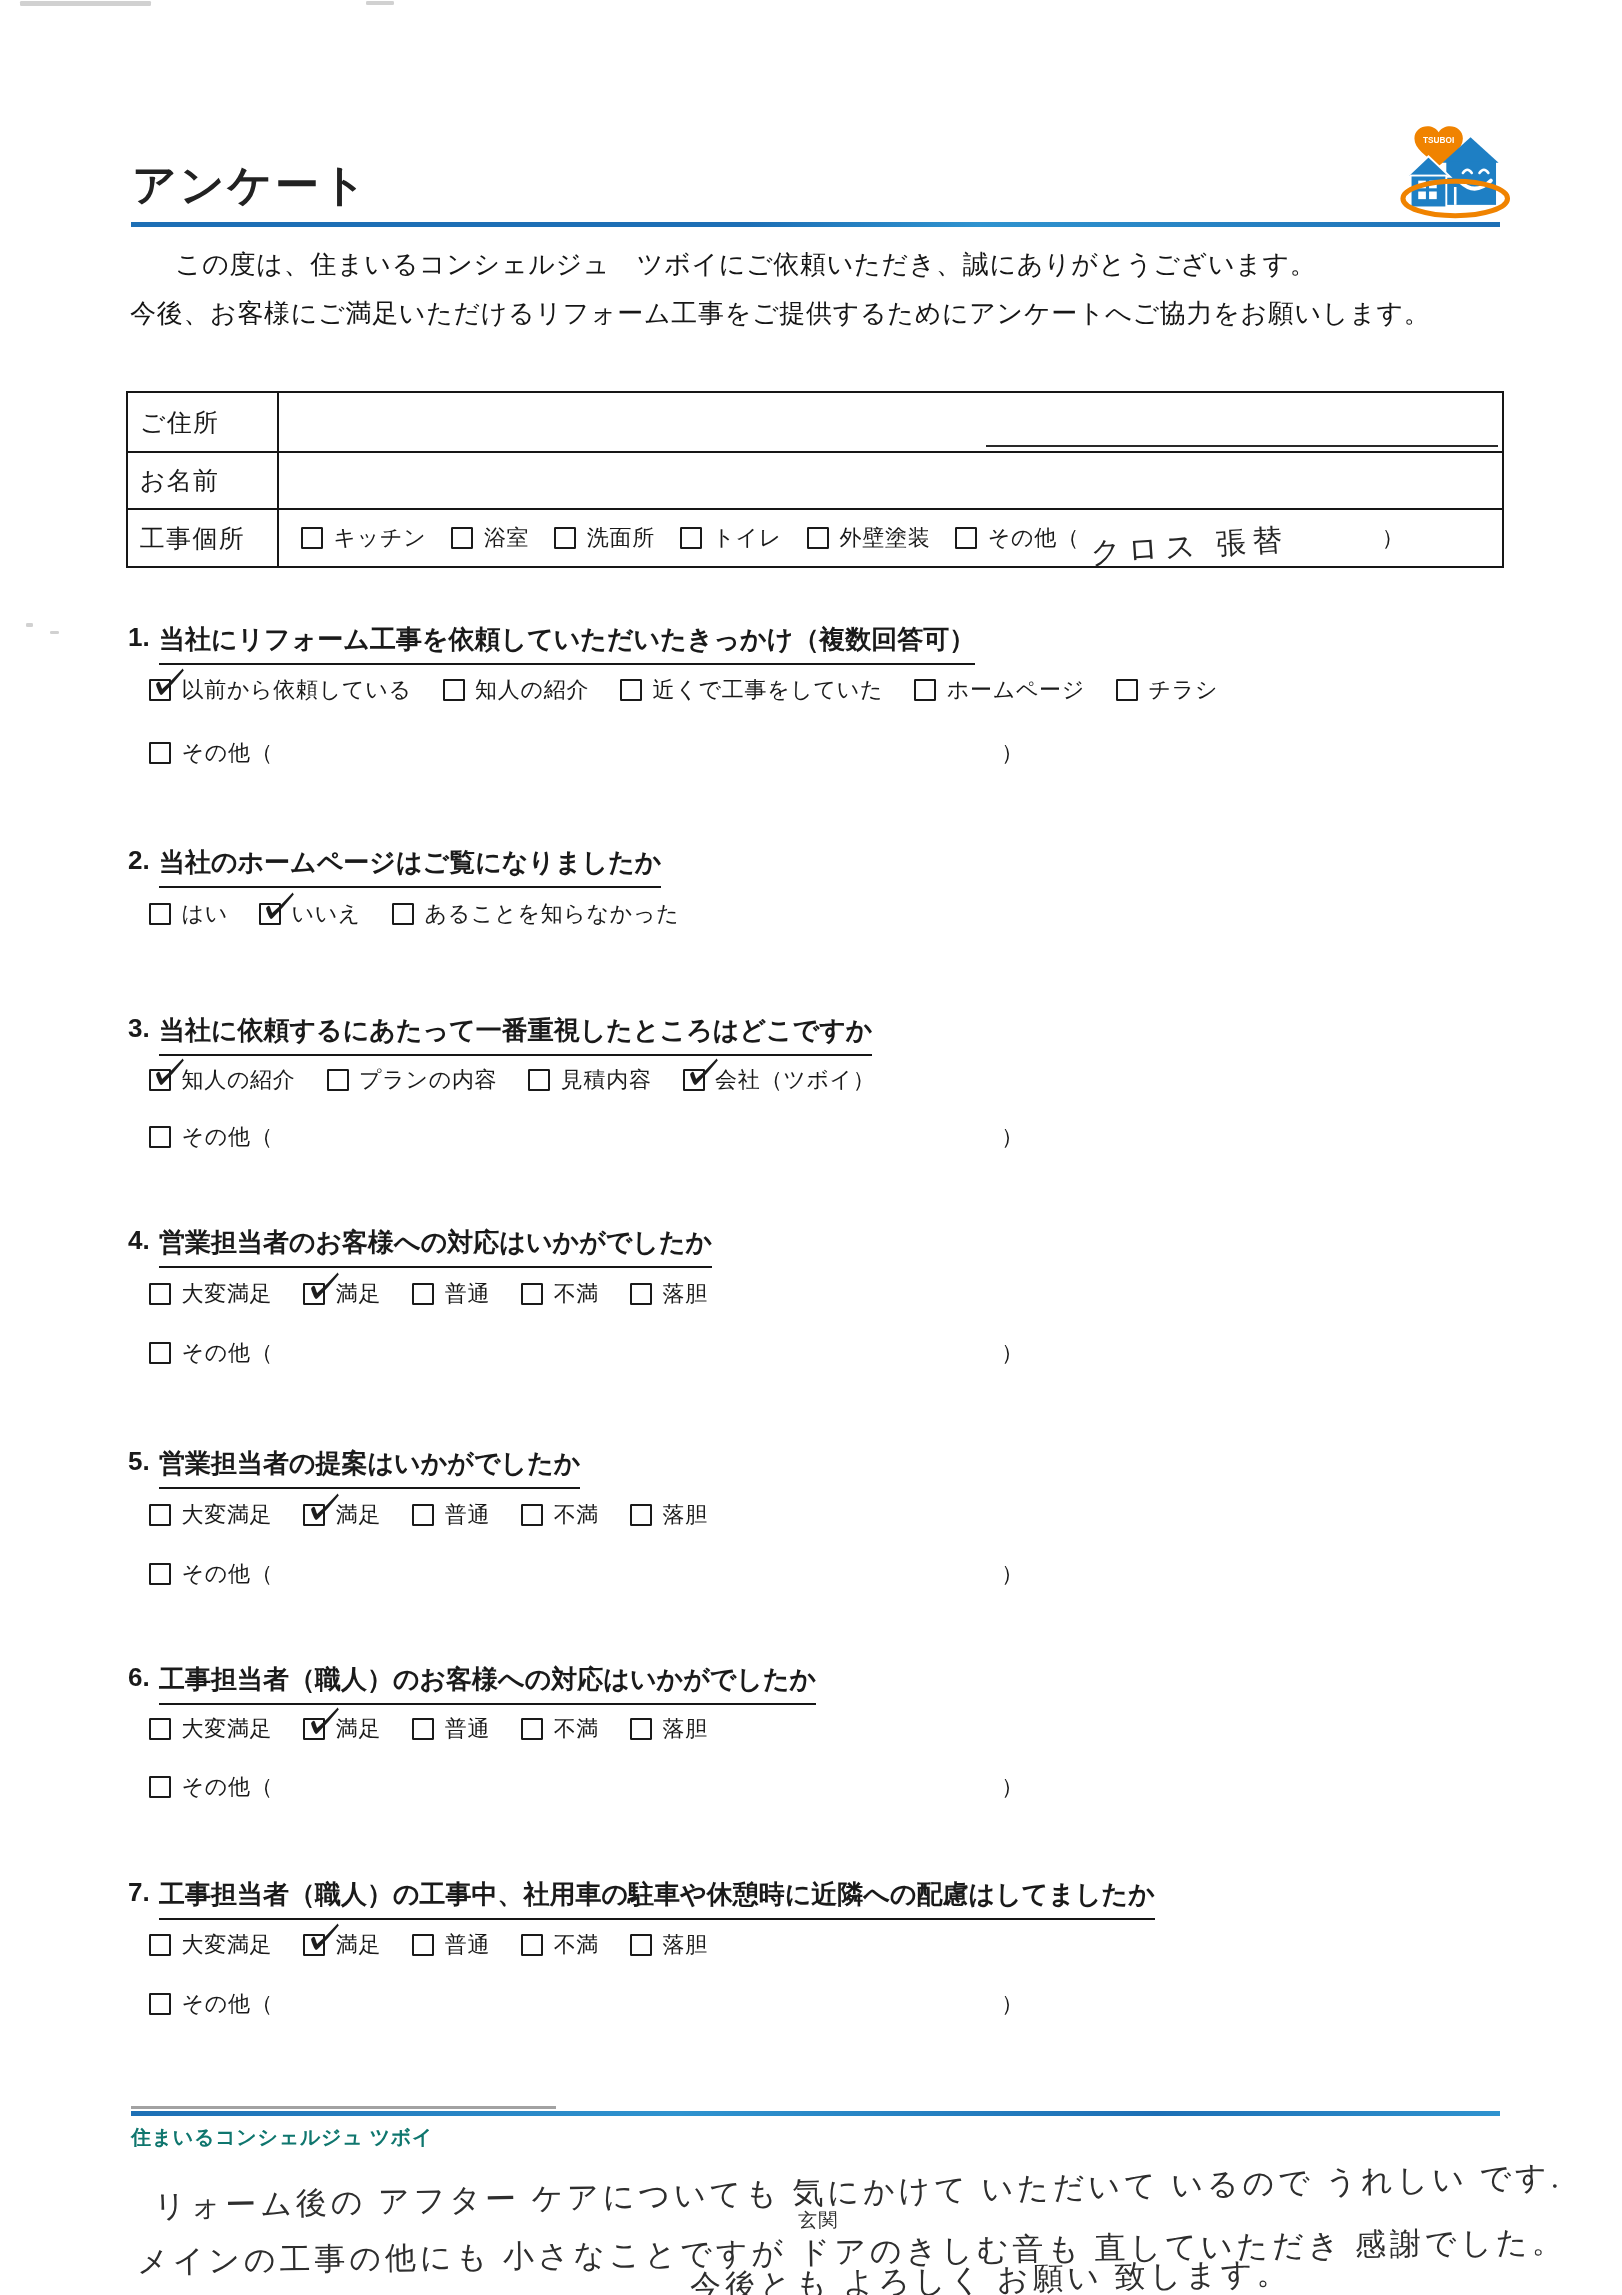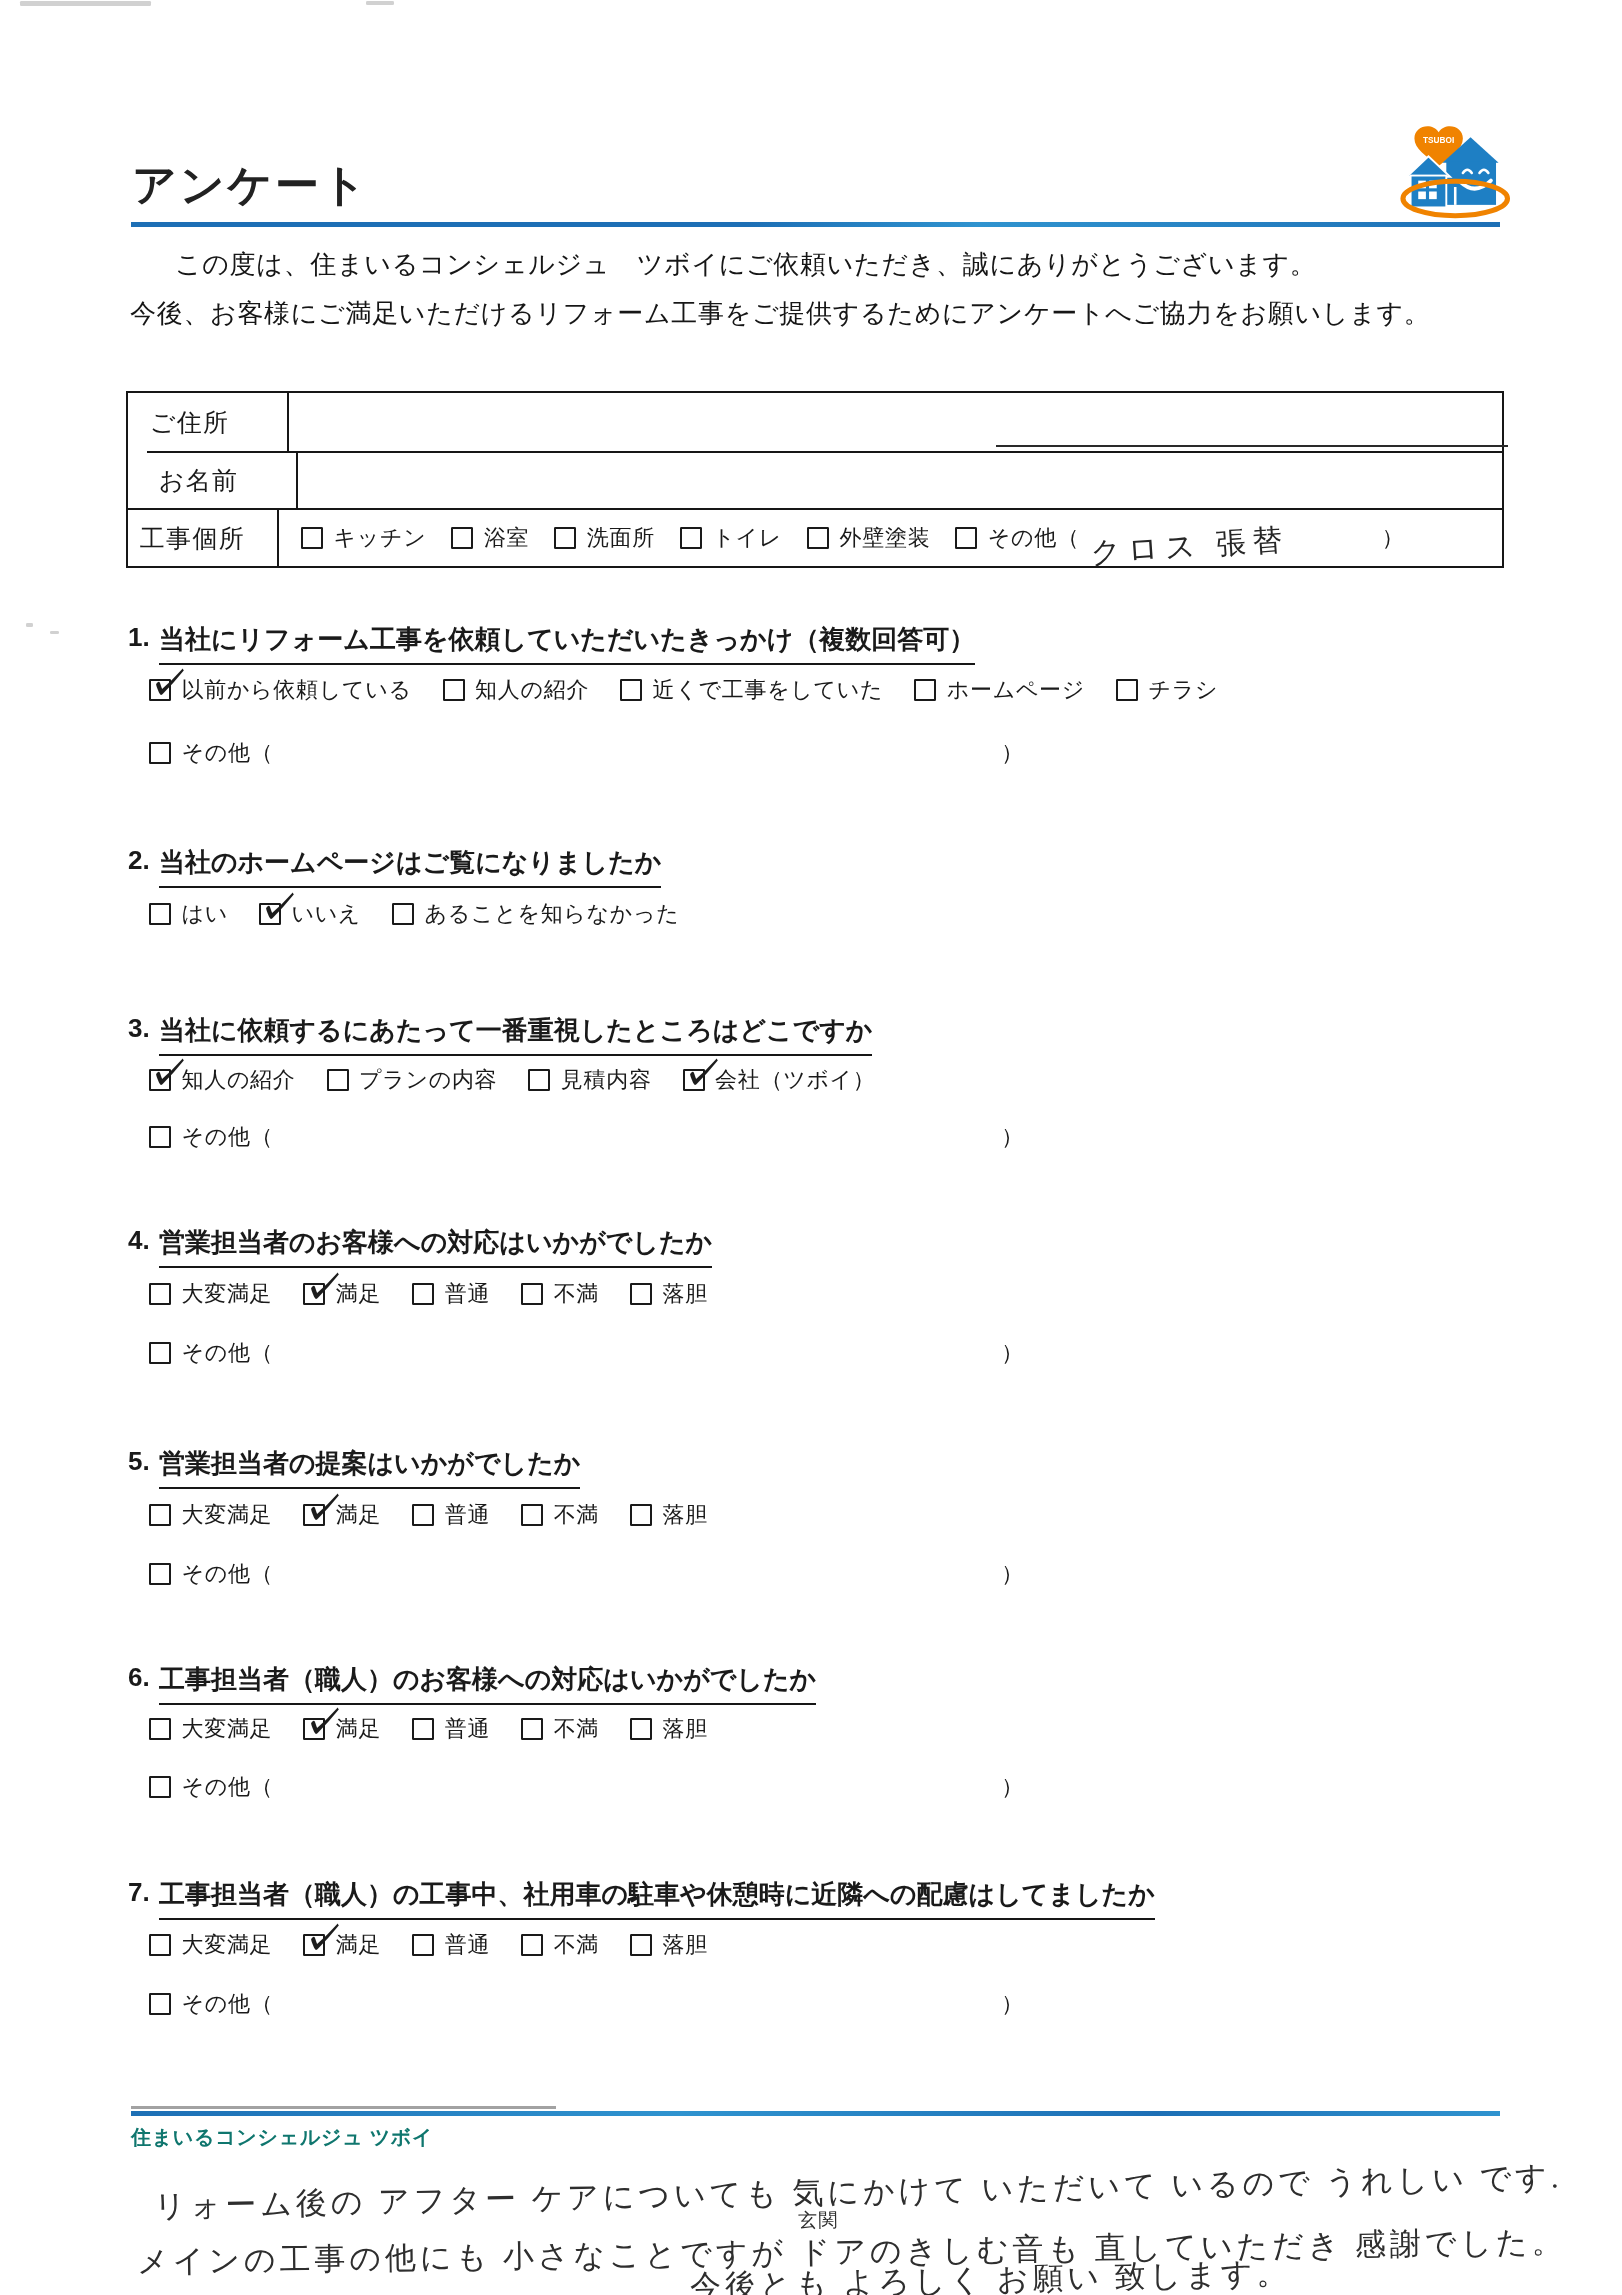--- a/index.html
+++ b/index.html
@@ -87,27 +87,27 @@
       <path d="M126 80 q7 -10 14 0" stroke="#ffffff" stroke-width="4" fill="none" stroke-linecap="round"></path>
       <path d="M96 94 q23 22 48 -2" stroke="#ffffff" stroke-width="6" fill="none" stroke-linecap="round"></path>
       <ellipse cx="88" cy="120" rx="82" ry="27" fill="none" stroke="#f08300" stroke-width="8"></ellipse>
     </svg>
   </div>
 
   <div class="intro-line" style="left:175px;top:247px;">この度は、住まいるコンシェルジュ　ツボイにご依頼いただき、誠にありがとうございます。</div>
   <div class="intro-line" style="left:130px;top:296px;">今後、お客様にご満足いただけるリフォーム工事をご提供するためにアンケートへご協力をお願いします。</div>
 
   <div class="info-table">
-    <div class="trow" style="height:58px;padding-left:10px;">
+    <div class="trow" style="height:58px;">
       <div class="tlabel">ご住所</div>
       <div class="tcell">
         <div class="addr-line"></div>
       </div>
     </div>
-    <div class="trow" style="height:55px;margin-left:19px;">
+    <div class="trow" style="height:55px;">
       <div class="tlabel">お名前</div>
       <div class="tcell"></div>
     </div>
     <div class="trow" style="height:56px;">
       <div class="tlabel">工事個所</div>
       <div class="tcell" style="gap:25px;">
         <span class="opt">
           <span class="cb"></span>
           <span class="olabel">キッチン</span>
         </span>

